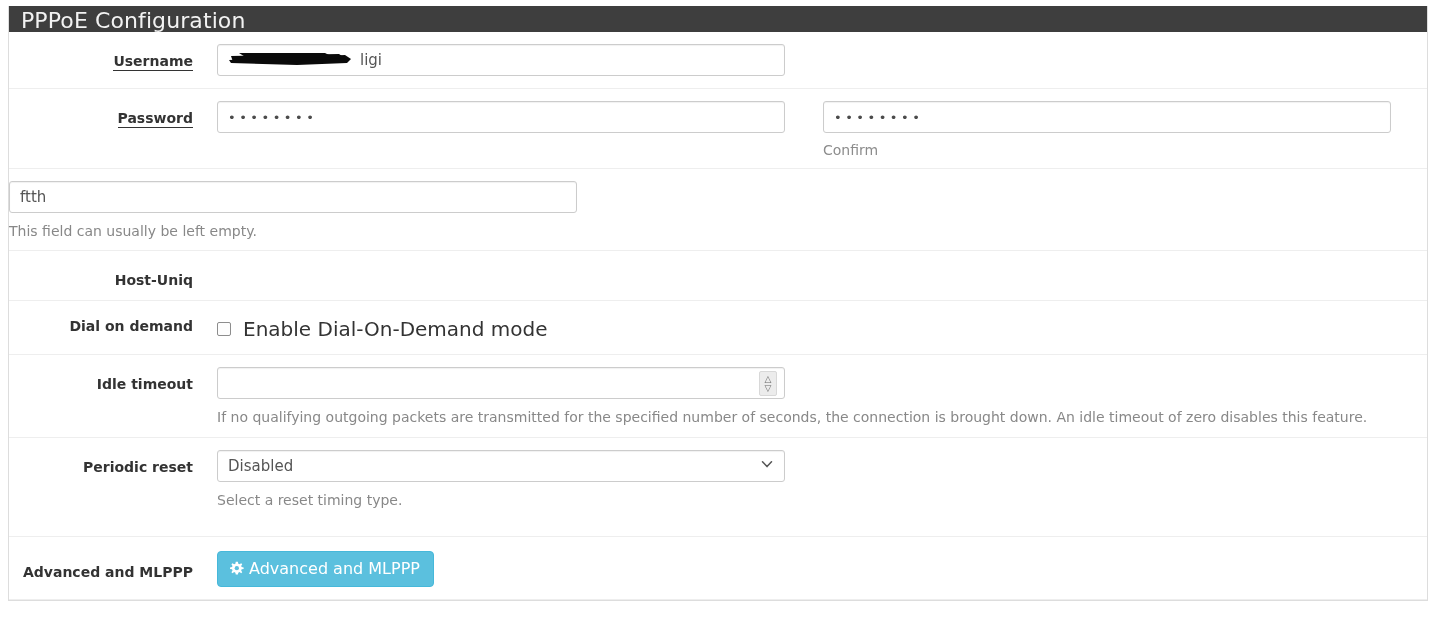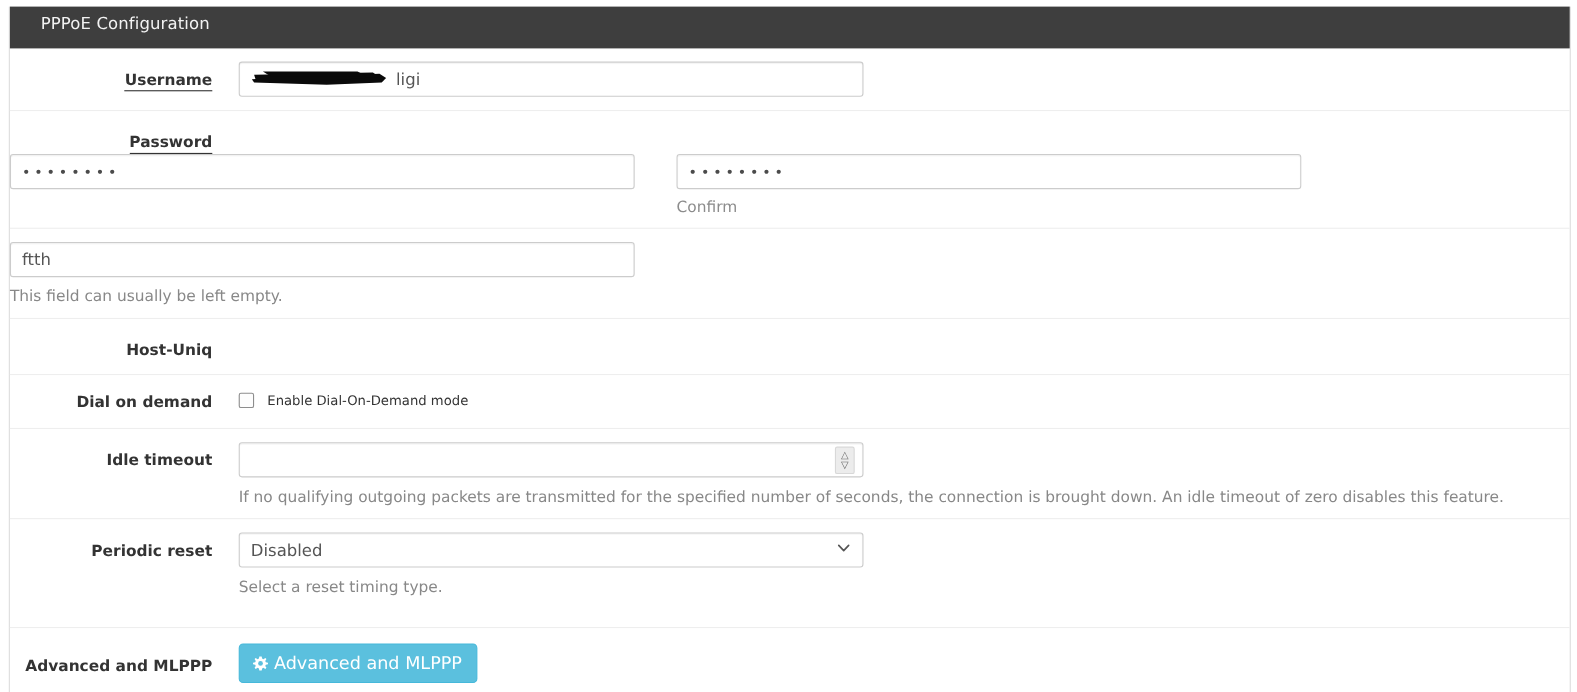--- a/index.html
+++ b/index.html
@@ -24,24 +24,24 @@
     top: 6px;
     width: 1420px;
     background: #ffffff;
     border: 1px solid #dddddd;
     border-top: none;
     box-sizing: border-box;
   }
   .panel-heading {
     background: #3e3e3e;
     color: #f2f2f2;
-    height: 38px;
+    height: 26px;
     line-height: 30px;
-    padding: 0 28px;
-    font-size: 15px;
+    padding: 0 12px;
+    font-size: 22px;
     font-weight: 400;
     letter-spacing: 0.1px;
     box-sizing: border-box;
   }
   .panel-body { padding: 0; }
 
   
   .form-group {
     display: flex;
     align-items: flex-start;
@@ -161,21 +161,21 @@
     width: 14px;
     height: 14px;
     border: 1px solid #8d8d8d;
     border-radius: 2px;
     background: #fdfdfd;
     box-sizing: border-box;
     margin-right: 12px;
     flex: 0 0 auto;
   }
   .cbox-label {
-    font-size: 12px;
+    font-size: 20px;
     color: #333333;
   }
 
   
   .help-block {
     width: 100%;
     margin: 9px 0 0 0;
     color: #888888;
     font-size: 14px;
     line-height: 1.3;
@@ -240,21 +240,21 @@
             <svg class="redact" viewBox="0 0 130 18">
               <path d="M2 10 L118 5 L124 9 L120 13 L70 15 L4 13 Z" fill="#0a0a0a"></path>
               <path d="M4 6 L112 4 L118 8 L60 12 L6 12 Z" fill="#0a0a0a"></path>
               <path d="M12 3 L98 3 L106 7 L20 8 Z" fill="#0a0a0a"></path>
             </svg>
           </div>
         </div>
       </div>
     </div>
 
-    <div class="form-group" style="padding-top:12px;padding-bottom:10px;flex-direction:column;">
+    <div class="form-group" style="padding-top:12px;padding-bottom:10px;">
       <div class="control-label req">
         <span>Password</span>
       </div>
       <div class="controls">
         <div class="col-main">
           <div class="form-control">
             <span class="pwdots">••••••••</span>
           </div>
         </div>
         <div class="col-second">

